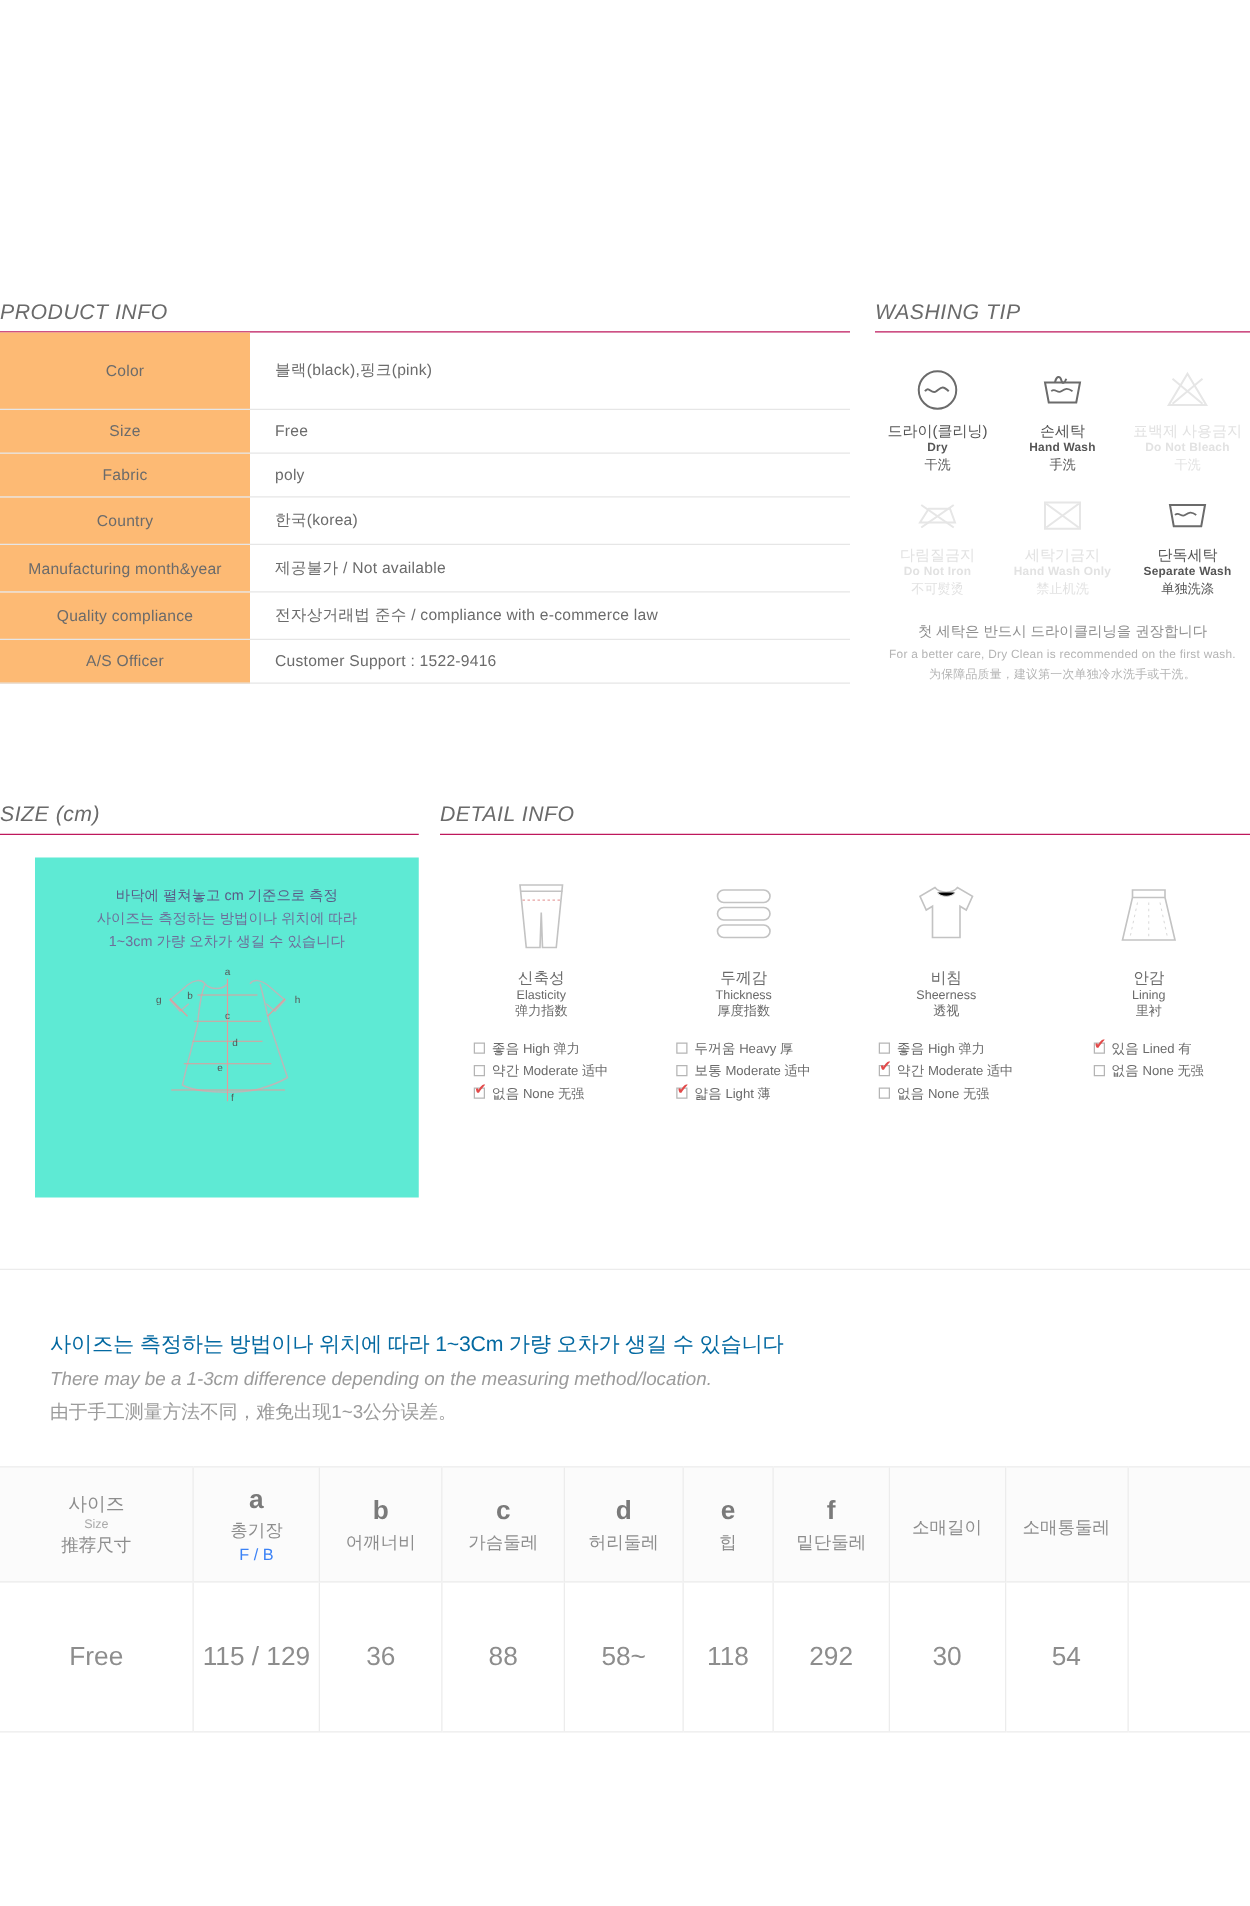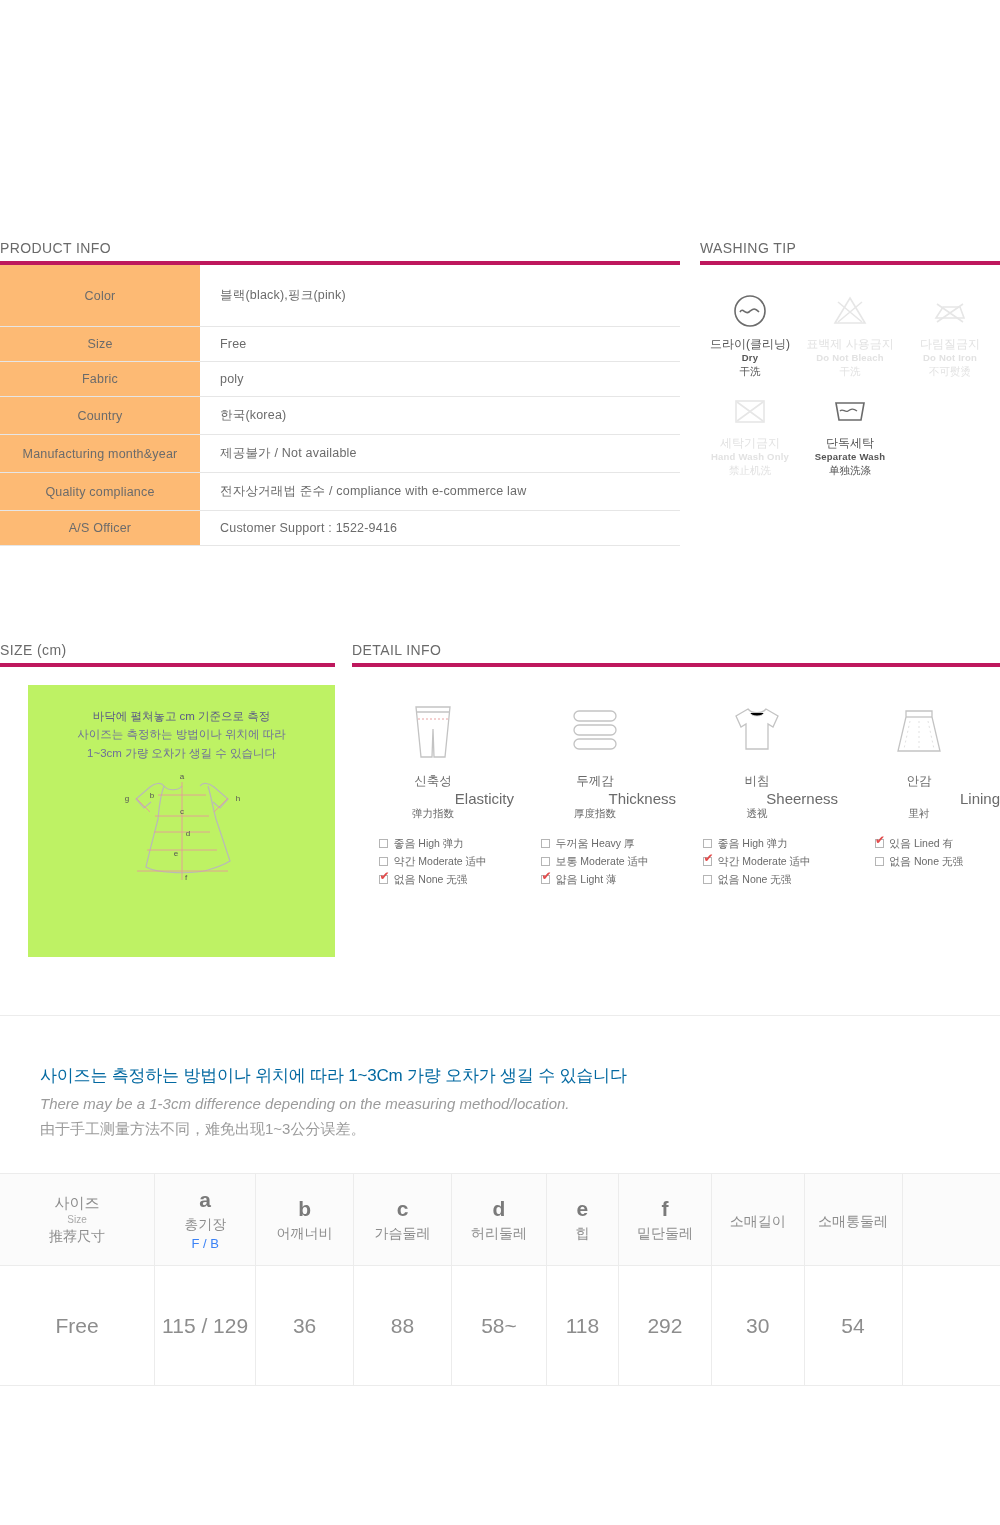--- a/index.html
+++ b/index.html
@@ -8,25 +8,26 @@
     width:1000px; height:1525px;
     background:#ffffff;
     font-family:"Liberation Sans", sans-serif;
     color:#555;
     position:relative;
     overflow:hidden;
   }
 
   
   .sec-title {
-    font-size:14px;
+    font-style:italic;
+    font-size:17px;
     letter-spacing:.4px;
     color:#6a6a6a;
     padding-bottom:5px;
-    border-bottom:4px solid #be185d;
+    border-bottom:1px solid #be185d;
   }
 
   
   #product-info {
     position:absolute; left:0; top:240px; width:680px;
   }
   #product-info table {
     width:100%; border-collapse:collapse; margin-top:0;
   }
   #product-info td {
@@ -69,41 +70,41 @@
   .wash-note {
     margin-top:16px; text-align:center; line-height:1.65;
   }
   .wash-note .l1 { font-size:11.5px; color:#8e8e8e; }
   .wash-note .l2 { font-size:9.5px; color:#b4b4b4; letter-spacing:.2px; }
   .wash-note .l3 { font-size:9.5px; color:#b4b4b4; letter-spacing:.2px; }
 
   
   #size-cm { position:absolute; left:0; top:642px; width:335px; }
   .size-box {
-    margin-top:18px; height:272px; background:#bef264;
+    margin-top:18px; height:272px; background:#5eead4;
     position:relative;
     margin-left:28px;
   }
   .size-note {
     padding-top:22px; text-align:center;
     font-size:11.5px; color:#6e6e9a; line-height:1.6;
   }
   .size-note .em { color:#5a5a86; }
   .dress-wrap { position:relative; width:180px; margin:6px auto 0; height:130px;}
 
   
   #detail-info { position:absolute; left:352px; top:642px; width:648px; }
   .detail-grid {
     display:grid; grid-template-columns:repeat(4,1fr);
     margin-top:26px;
   }
   .detail-col { text-align:center; }
   .detail-col .icon { height:70px; display:flex; align-items:flex-end; justify-content:center;}
   .d-ko { font-size:12.5px; color:#6a6a6a; margin-top:10px; }
-  .d-en { font-size:15px; color:#6a6a6a;text-align:right; }
+  .d-en { font-size:10px; color:#6a6a6a; }
   .d-cn { font-size:10.5px; color:#6a6a6a; }
   .opts { margin-top:12px; display:inline-block; text-align:left; }
   .opt { font-size:10.5px; color:#6a6a6a; margin:3px 0; white-space:nowrap; }
   .opt .ko { font-size:11px; }
   .cb {
     display:inline-block; width:9px; height:9px;
     border:1px solid #b5b5b5; background:#fff;
     margin-right:5px; position:relative; top:1px;
   }
   .opt.checked .cb { border-color:#b5b5b5; }
@@ -194,20 +195,32 @@
         <svg width="46" height="40" viewBox="0 0 46 40">
             <circle cx="23" cy="20" r="15" fill="none" stroke="#6b6b6b" stroke-width="1.6"></circle>
             <path d="M13 21c3-5 5 3 9 0s5-5 10 0" fill="none" stroke="#6b6b6b" stroke-width="1.6"></path>
           </svg>
       </span>
       <div class="wash-ko">드라이(클리닝)</div>
       <div class="wash-en">Dry</div>
       <div class="wash-cn">干洗</div>
     </div>
 
+    <div class="wash-cell">
+      <span>
+        <svg width="46" height="40" viewBox="0 0 46 40">
+            <path d="M9 14h28l-3 16H12z" fill="none" stroke="#6b6b6b" stroke-width="1.6"></path>
+            <path d="M17 14c1-5 4-6 5-2s3 2 4-1" fill="none" stroke="#6b6b6b" stroke-width="1.6"></path>
+            <path d="M14 21c3-3 5 2 8 0s5-3 9 0" fill="none" stroke="#6b6b6b" stroke-width="1.4"></path>
+          </svg>
+      </span>
+      <div class="wash-ko">손세탁</div>
+      <div class="wash-en">Hand Wash</div>
+      <div class="wash-cn">手洗</div>
+    </div>
 
     <div class="wash-cell off">
       <span>
         <svg width="46" height="40" viewBox="0 0 46 40">
             <path d="M23 7 38 32H8z" fill="none" stroke="#e6e6e6" stroke-width="1.6"></path>
             <path d="M11 31 35 11M11 11l24 20" stroke="#e6e6e6" stroke-width="1.6"></path>
           </svg>
       </span>
       <div class="wash-ko">표백제 사용금지</div>
       <div class="wash-en">Do Not Bleach</div>
@@ -244,20 +257,25 @@
             <path d="M9 13h28l-3 17H12z" fill="none" stroke="#6b6b6b" stroke-width="1.6"></path>
             <path d="M13 21c3-3 5 2 8 0s5-3 9 0" fill="none" stroke="#6b6b6b" stroke-width="1.4"></path>
           </svg>
       </span>
       <div class="wash-ko">단독세탁</div>
       <div class="wash-en">Separate Wash</div>
       <div class="wash-cn">单独洗涤</div>
     </div>
   </div>
 
+  <div class="wash-note">
+    <div class="l1">첫 세탁은 반드시 드라이클리닝을 권장합니다</div>
+    <div class="l2">For a better care, Dry Clean is recommended on the first wash.</div>
+    <div class="l3">为保障品质量，建议第一次单独冷水洗手或干洗。</div>
+  </div>
 </section>
 
 <section id="size-cm">
   <div class="sec-title">SIZE (cm)</div>
   <div class="size-box">
     <div class="size-note">
       <div class="em">바닥에 펼쳐놓고 cm 기준으로 측정</div>
       <div>사이즈는 측정하는 방법이나 위치에 따라</div>
       <div>1~3cm 가량 오차가 생길 수 있습니다</div>
     </div>

